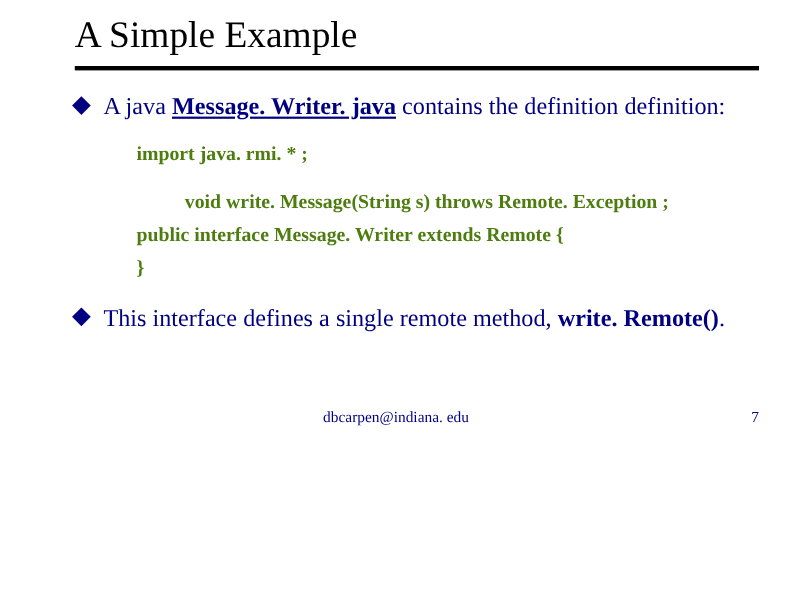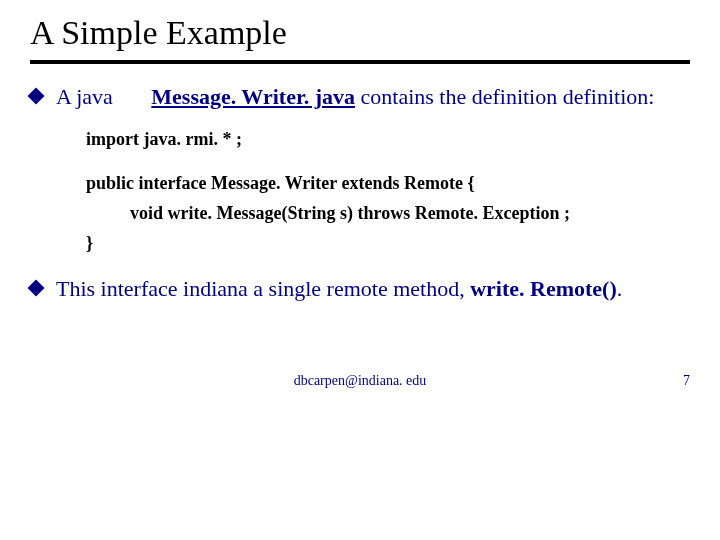--- a/index.html
+++ b/index.html
@@ -10,20 +10,21 @@
     background: #fff;
     font-family: "Times New Roman", Times, serif;
     color: #000080;
     overflow: hidden;
   }
   .slide {
     position: relative;
     width: 720px;
     height: 401px;
     box-sizing: border-box;
+    padding-left: 38px;
   }
   .title-wrap {
     padding: 14px 30px 0 30px;
   }
   .title {
     color: #000;
     font-size: 34px;
     font-weight: 400;
     margin: 0;
   }
@@ -51,30 +52,30 @@
   }
   .bullet-text {
     font-size: 22px;
     line-height: 1.35;
     color: #000080;
   }
   .code-block {
     margin-left: 56px;
     font-size: 18px;
     line-height: 1.45;
-    color: #000000;
+    color: #4d7c0f;
     font-family: "Times New Roman", Times, serif; 
   }
   .code-line {
     margin-bottom: 4px;
   }
   .gap { height: 14px; }
   .indent1 { padding-left: 44px; }
   .bold { font-weight: 700; }
-  .underline { text-decoration: underline; margin-left: 33px; }
+  .underline { text-decoration: underline; }
   .footer {
     position: absolute;
     left: 0;
     right: 0;
     bottom: 12px;
     display: flex;
     justify-content: space-between;
     align-items: baseline;
     padding: 0 30px;
     font-size: 14px;
@@ -100,31 +101,31 @@
     <div class="bullet">
       <span class="diamond"></span>
       <span class="bullet-text">
         <span>A java </span><span class="bold underline">Message. Writer. java</span><span> contains the definition definition:</span>
       </span>
     </div>
 
     <div class="code-block">
       <div class="code-line bold">import java. rmi. * ;</div>
       <div class="gap"></div>
+      <div class="code-line bold indent1">void  write. Message(String s)  throws Remote. Exception ;</div>
       <div class="code-line bold">public interface  Message. Writer  extends Remote {</div>
-      <div class="code-line bold indent1">void  write. Message(String s)  throws Remote. Exception ;</div>
       <div class="code-line bold">}</div>
     </div>
 
     <div class="gap"></div>
 
     <div class="bullet">
       <span class="diamond"></span>
       <span class="bullet-text">
-        <span>This interface indiana a single remote method, </span><span class="bold">write. Remote()</span><span>.</span>
+        <span>This interface defines a single remote method, </span><span class="bold">write. Remote()</span><span>.</span>
       </span>
     </div>
 
   </div>
 
   <div class="footer">
     <span class="footer-left"></span>
     <span class="footer-center">dbcarpen@indiana. edu</span>
     <span class="footer-right">7</span>
   </div>

